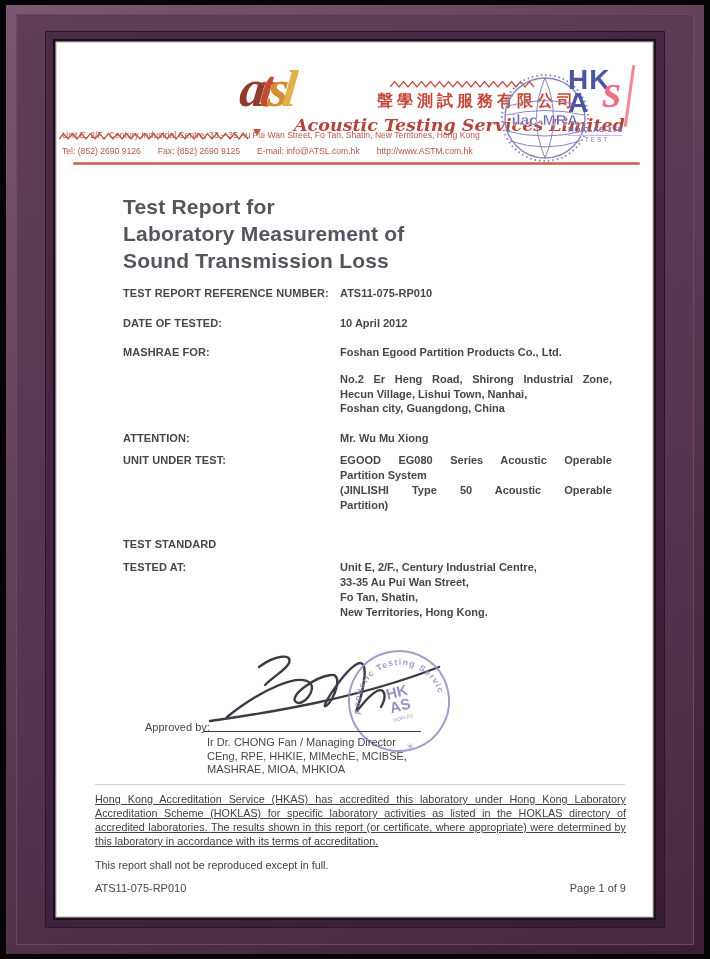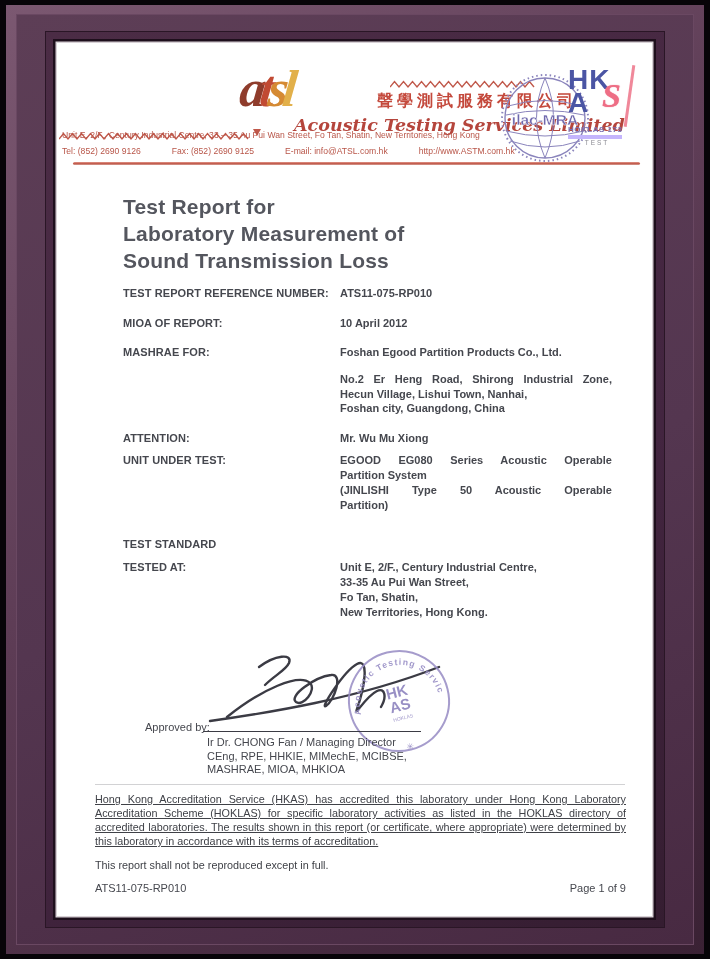--- a/index.html
+++ b/index.html
@@ -33,25 +33,25 @@
         font-style:italic; font-weight:bold; font-size:17.5px; color:#b5453c; white-space:nowrap; }
 
   .ilac { position:absolute; left:443px; top:30px; width:90px; height:90px; }
   .hkas { position:absolute; left:511px; top:26px; width:78px; }
   .hkas-letters { position:relative; font-weight:bold; font-size:28px; line-height:0.82; letter-spacing:1px;
                   color:#4b55a4; font-family:"Liberation Sans", sans-serif; }
   .hkas-s { position:absolute; left:34px; top:13px; font-family:"Liberation Serif", serif; font-style:italic;
             font-weight:bold; font-size:34px; color:#ee6e85; text-shadow:0 0 1px #ee6e85; }
   .hkas-staff { position:absolute; left:60px; top:-4px; width:3px; height:62px; background:#f0889a; transform:rotate(8deg); }
   .hoklas { margin-top:10px; font-size:8px; font-weight:bold; color:#7a6fb0; letter-spacing:0.5px;
-            border-bottom:4px solid #c4b5fd; display:inline-block; padding-bottom:1px; }
+            border-bottom:1px solid #c4b5fd; display:inline-block; padding-bottom:1px; }
   .hoklas-test { font-size:6.5px; color:#8b8b93; letter-spacing:2px; text-align:center; width:58px; }
 
   .addr-line { position:absolute; left:5px; top:87px; width:520px; font-size:8.6px; color:#b85548; white-space:nowrap; }
-  .contact-line { position:absolute; left:5px; top:103px; width:520px; display:flex; gap:31px;
+  .contact-line { position:absolute; left:5px; top:103px; width:520px; display:flex; gap:17px;
                   font-size:8.6px; color:#b85548; white-space:nowrap; }
   .red-rule { position:absolute; left:16px; top:119px; width:567px; height:3px;
               background:linear-gradient(to bottom,#e2978a,#c0584a 55%,#d8a49a); border-radius:2px; }
 
   
   .title { position:absolute; left:66px; top:150px; font-size:21px; font-weight:bold;
            line-height:27px; color:#54565e; letter-spacing:0.2px; }
 
   
   .fields { position:absolute; left:66px; top:243px; width:495px; font-size:11px; line-height:15px; }
@@ -140,21 +140,21 @@
       <div>Laboratory Measurement of</div>
       <div>Sound Transmission Loss</div>
     </div>
 
     <div class="fields">
       <div class="row mb15">
         <div class="lbl">TEST REPORT REFERENCE NUMBER:</div>
         <div class="val">ATS11-075-RP010</div>
       </div>
       <div class="row mb14">
-        <div class="lbl">MIOA OF REPORT:</div>
+        <div class="lbl">DATE OF TESTED:</div>
         <div class="val">10 April 2012</div>
       </div>
       <div class="row mb12">
         <div class="lbl">MASHRAE FOR:</div>
         <div class="val">Foshan Egood Partition Products Co., Ltd.</div>
       </div>
       <div class="row mb1">
         <div class="lbl"></div>
         <div class="val lh14">
           <div class="j">No.2 Er Heng Road, Shirong Industrial Zone,</div>

